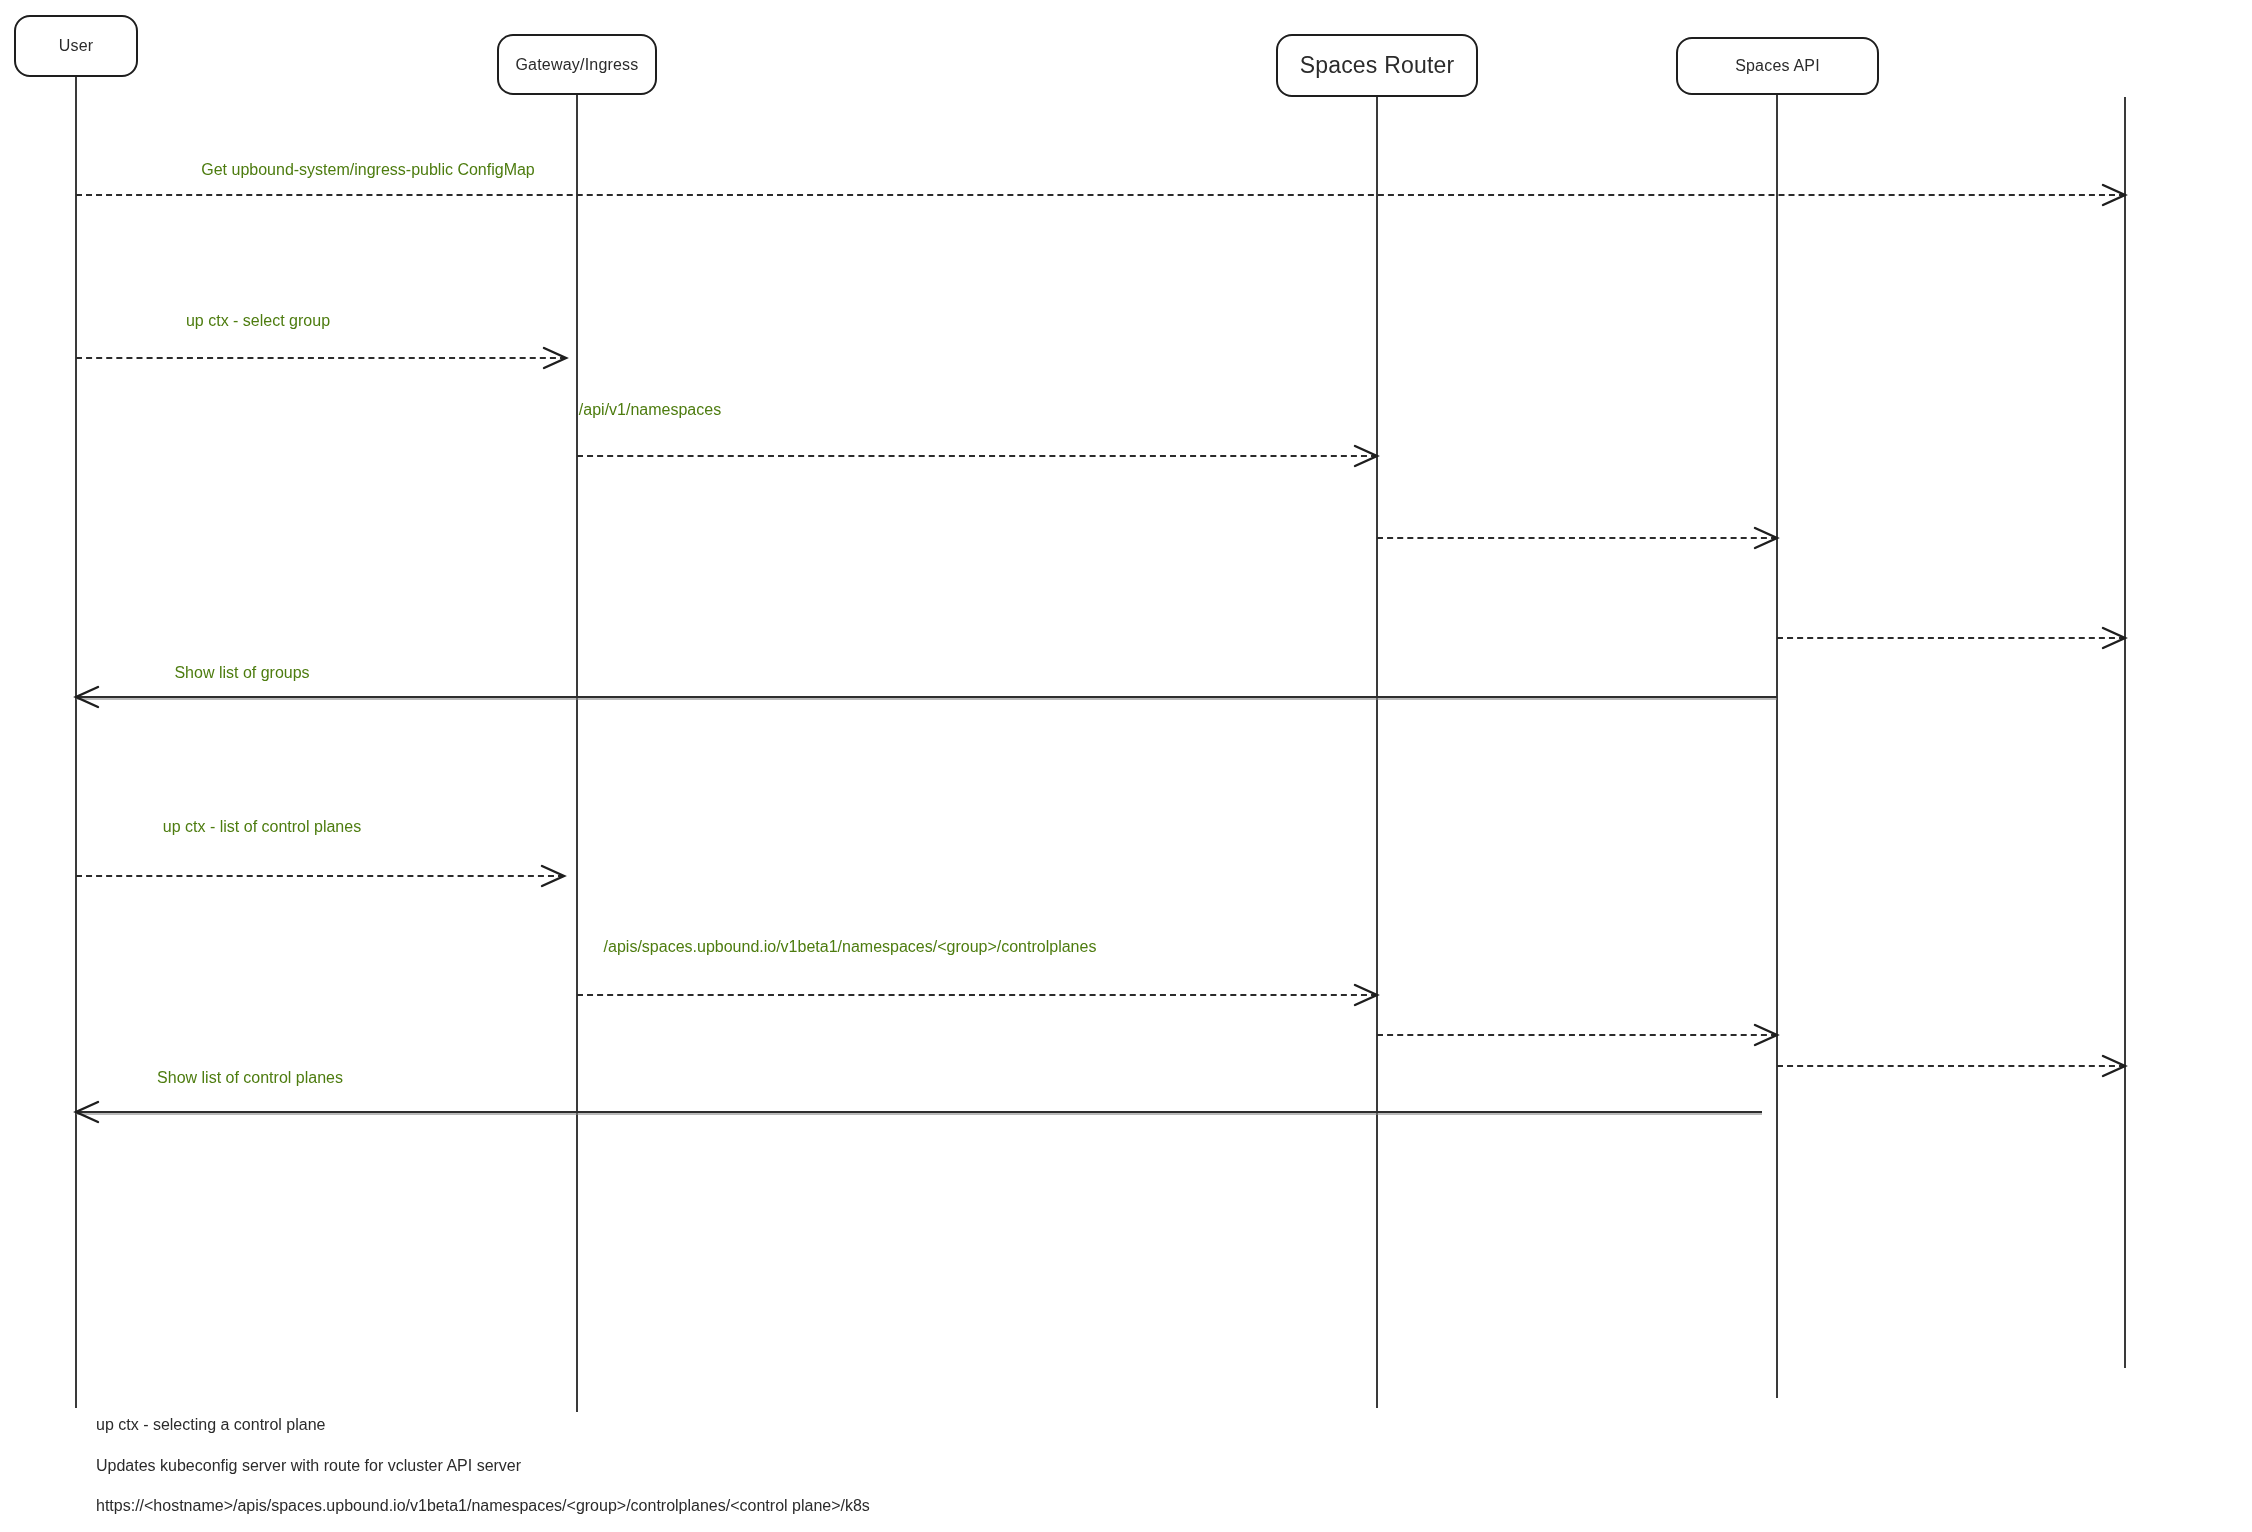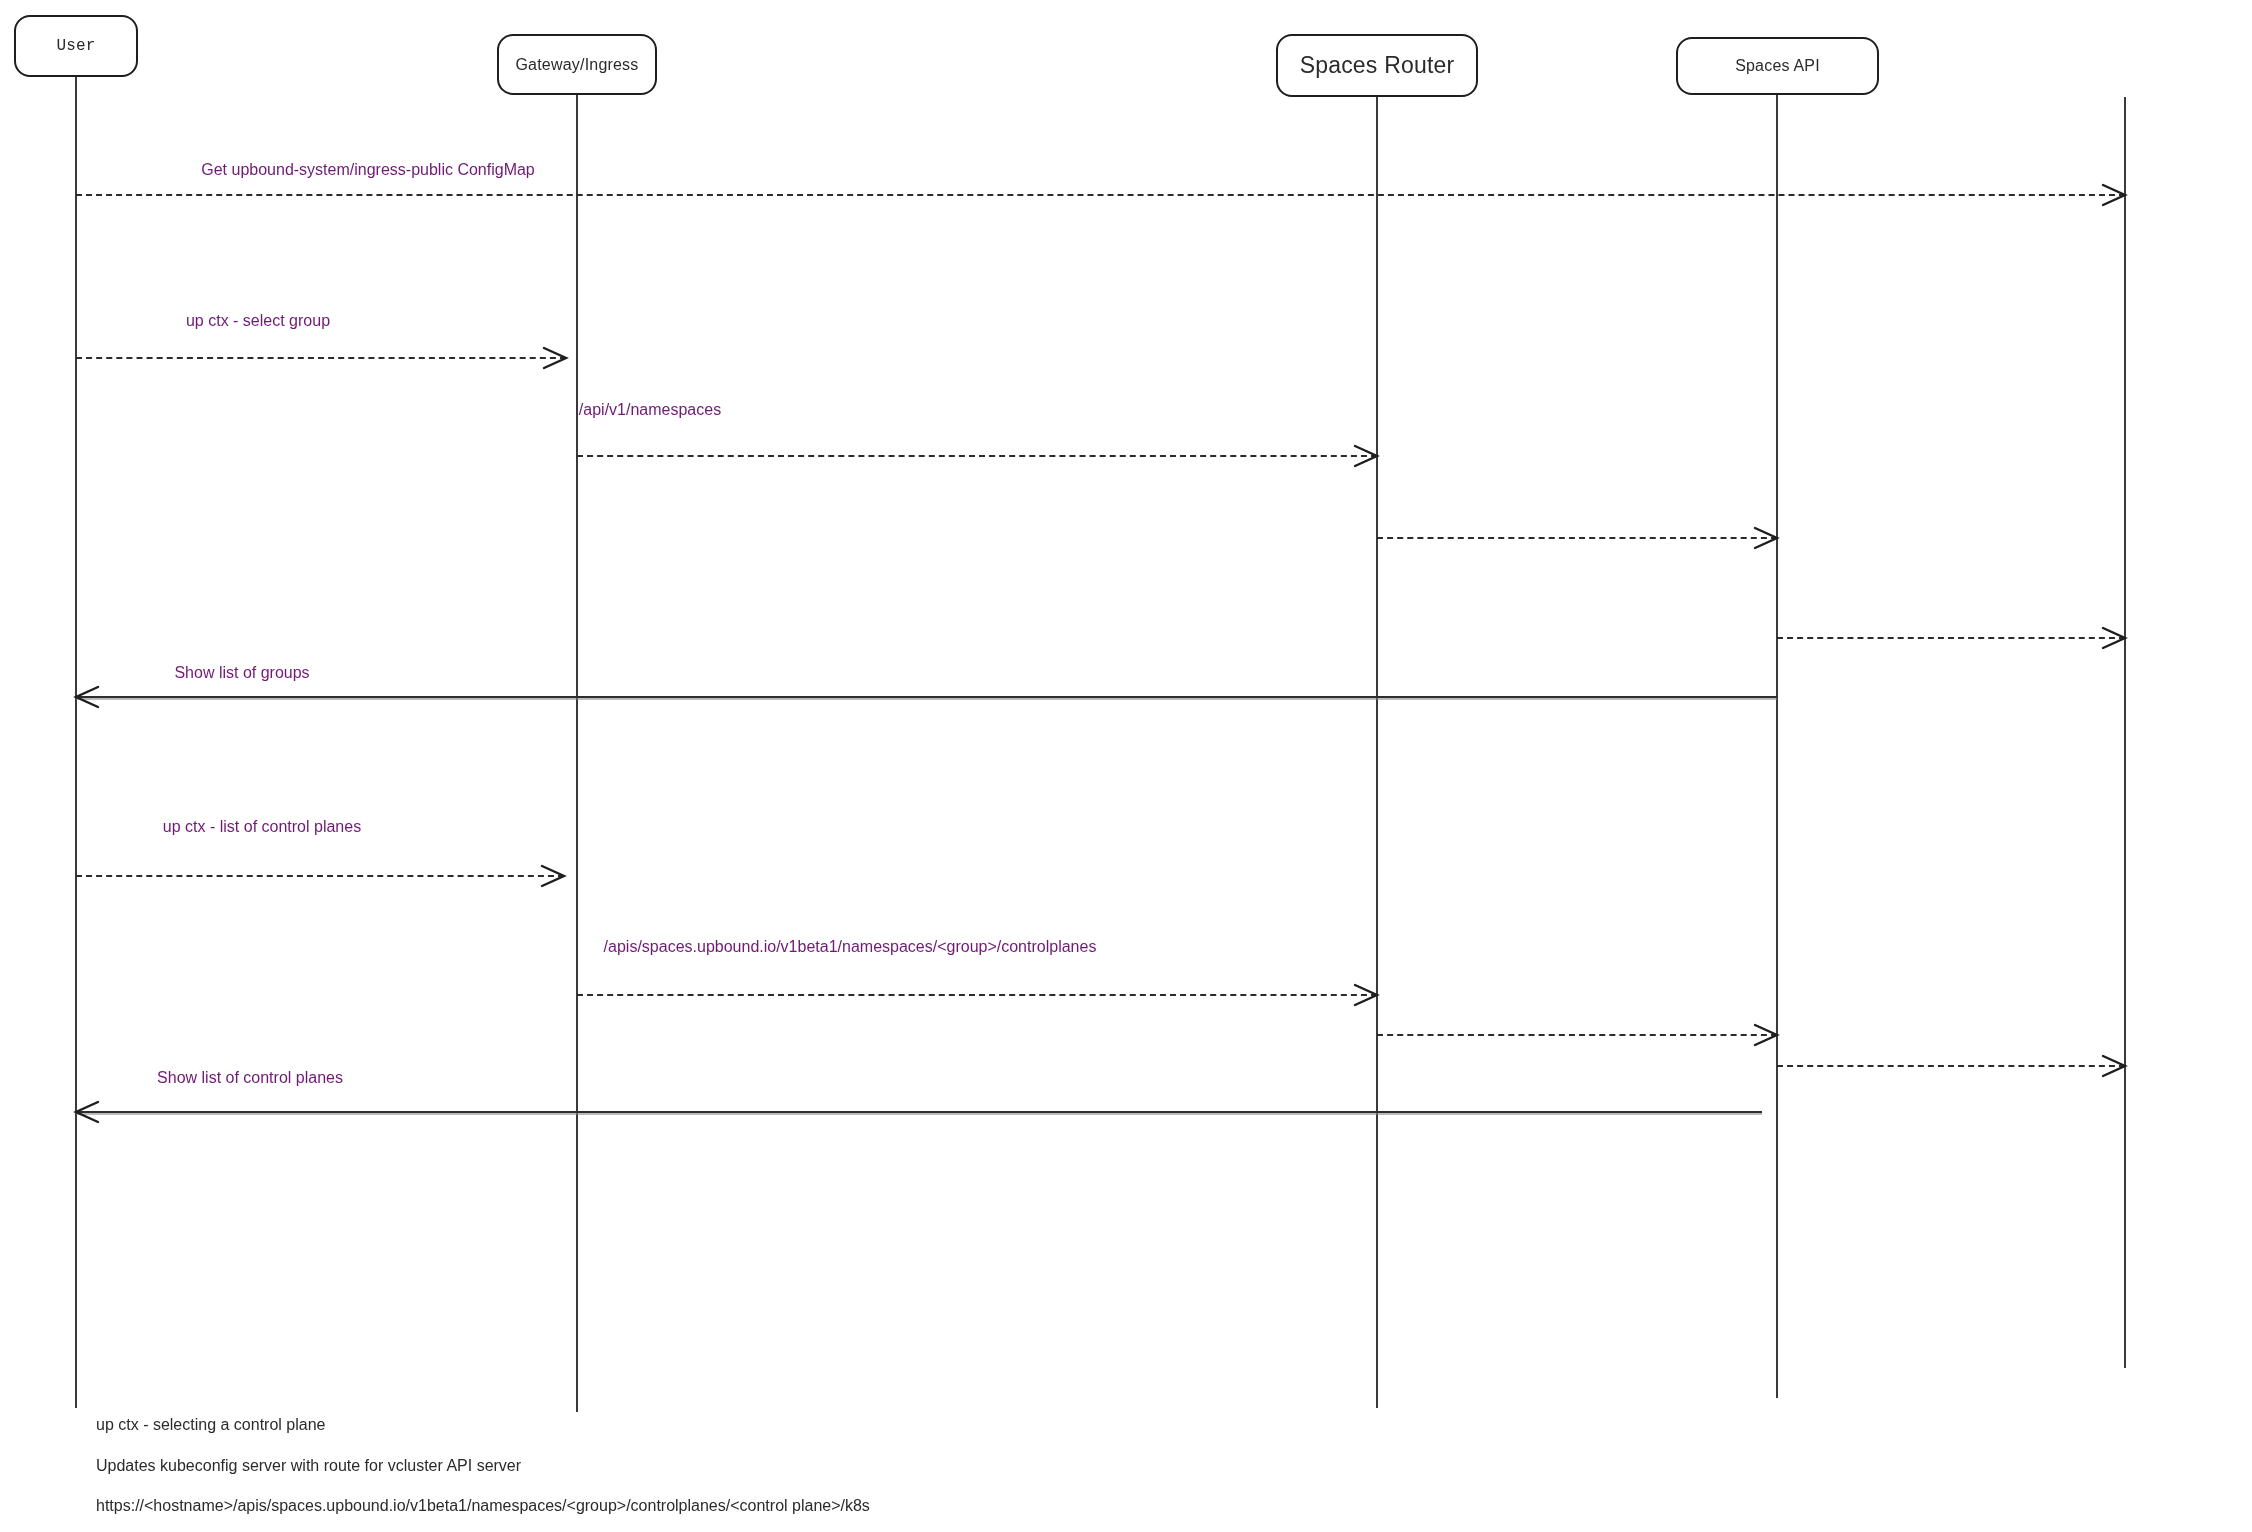--- a/index.html
+++ b/index.html
@@ -24,38 +24,38 @@
   .lifeline{
     position:absolute;width:2px;background:#3a3a3a;
     transform:translateX(-1px);z-index:1;
   }
   .msg-line{position:absolute;z-index:2;}
   .msg-line.dashed{height:0;border-top:2.3px dashed #2b2b2b;}
   .msg-line.solid{height:2px;background:#2e2e2e;box-shadow:0 2px 0 rgba(130,130,130,.55);}
   .arrowhead{position:absolute;width:30px;height:28px;z-index:5;}
   .msg-label{
     position:absolute;transform:translate(-50%,-50%);
-    white-space:nowrap;font-size:16px;color:#701a75;z-index:3;
+    white-space:nowrap;font-size:16px;color:#4d7c0f;z-index:3;
   }
   .note{
     position:absolute;transform:translateX(-50%);
     text-align:center;font-size:17px;line-height:22px;
     color:#2b2b2b;white-space:nowrap;z-index:3;
   }
   .footnote{
     position:absolute;transform:translateY(-50%);
     white-space:nowrap;font-size:16px;color:#2b2b2b;z-index:3;
   }
 </style>
 </head>
 <body>
 
 <div id="canvas">
 <div class="lifeline" style="left: 76px; top: 77px; height: 1331px;"></div>
-    <div class="actor-box" style="left: 14px; top: 15px; width: 124px; height: 62px; font-family: Liberation Mono, monospace;">
+    <div class="actor-box" style="left: 14px; top: 15px; width: 124px; height: 62px;">
       <span class="actor-label" style="font-size: 16px;">User</span>
     </div>
     <div class="lifeline" style="left: 577px; top: 95px; height: 1317px;"></div>
     <div class="actor-box" style="left: 497px; top: 34px; width: 160px; height: 61px;">
       <span class="actor-label" style="font-size: 16px;">Gateway/Ingress</span>
     </div>
     <div class="lifeline" style="left: 1377px; top: 97px; height: 1311px;"></div>
     <div class="actor-box" style="left: 1276px; top: 34px; width: 202px; height: 63px;">
       <span class="actor-label" style="font-size: 23px;">Spaces Router</span>
     </div>

